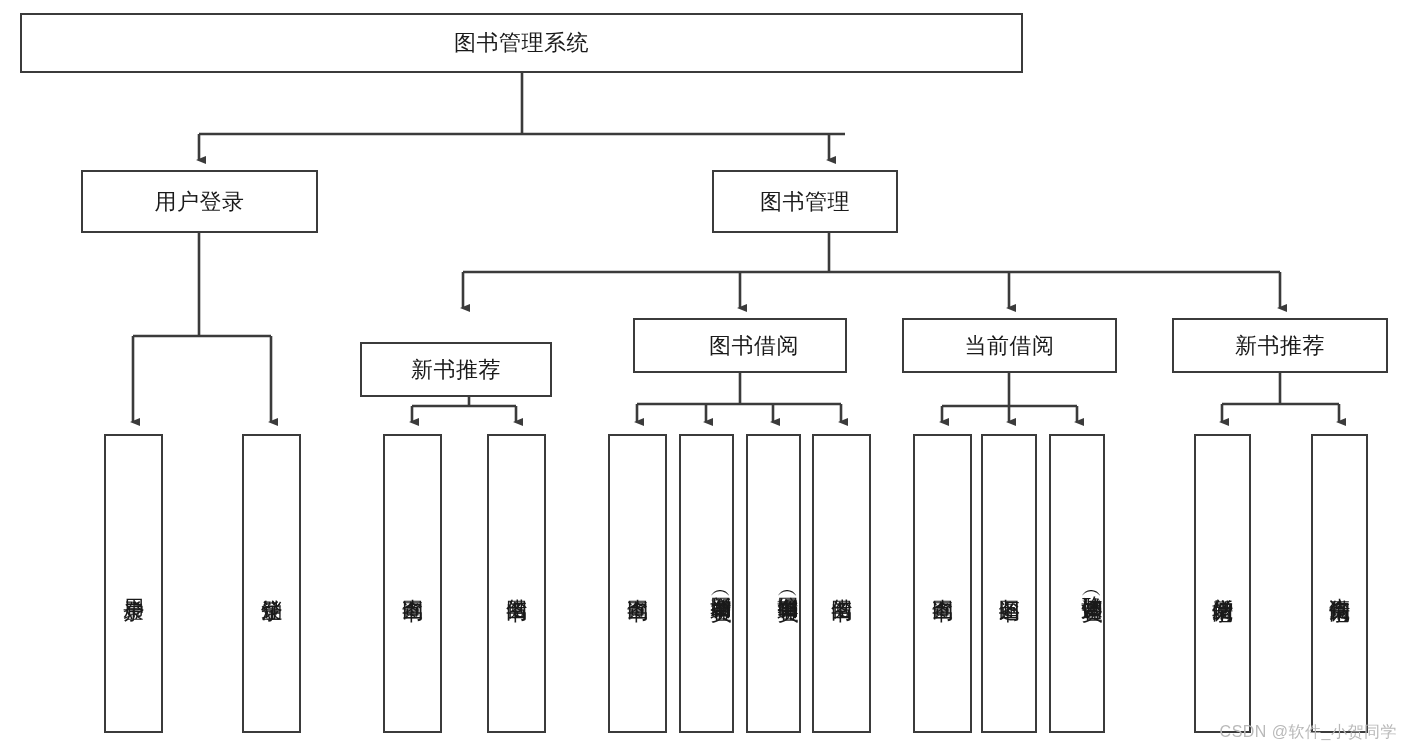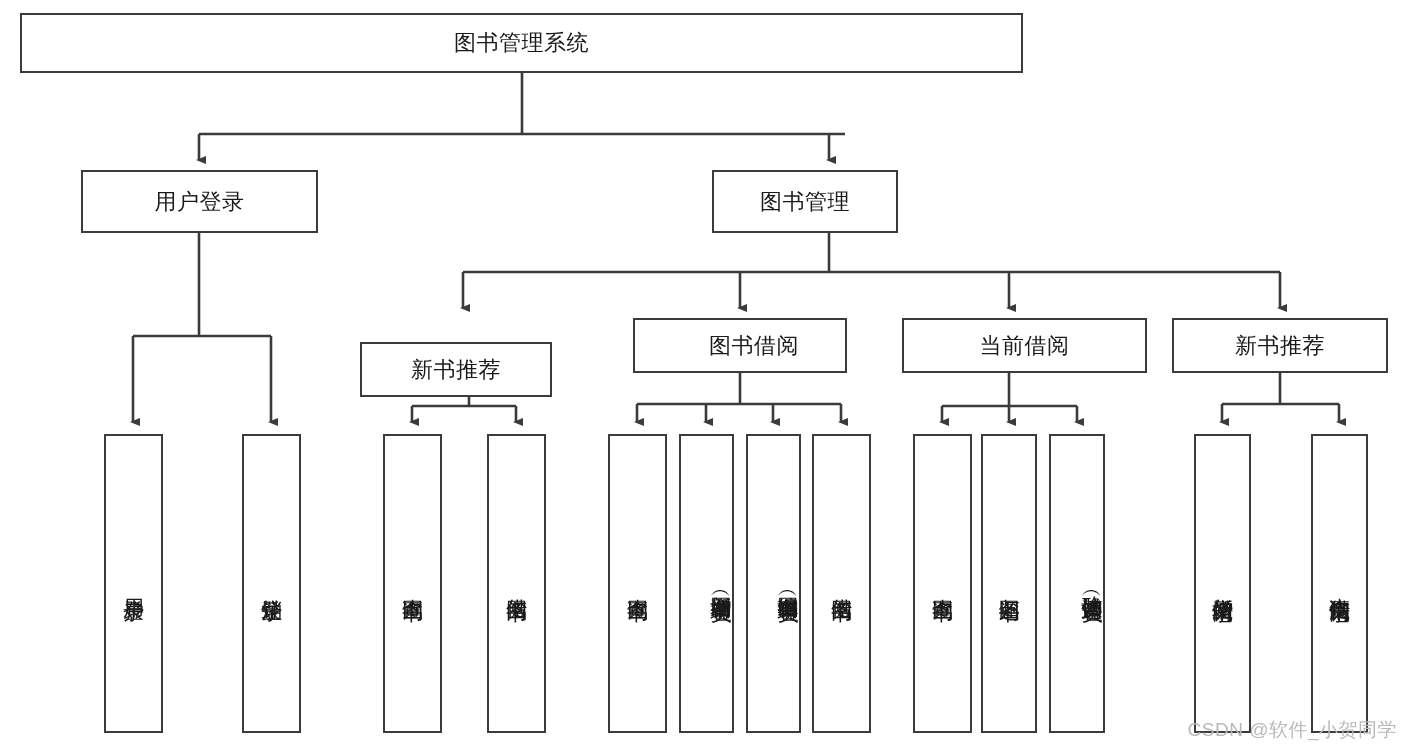--- a/index.html
+++ b/index.html
@@ -51,21 +51,21 @@
     white-space: nowrap;
   }
   .node.v.topfill {
     align-items: flex-start;
     justify-content: center;
   }
   .watermark {
     position: absolute;
     right: 8px;
     bottom: 4px;
-    font-size: 19px;
+    font-size: 16px;
     color: #b9b9b9;
     white-space: nowrap;
     letter-spacing: 0.5px;
   }
 </style>
 </head>
 <body>
 
 <div id="canvas">
 
@@ -129,21 +129,21 @@
   <div class="node h" style="left:712px; top:170px; width:186px; height:63px;">
     <span>图书管理</span>
   </div>
 
   <div class="node h" style="left:360px; top:318px; width:192px; height:55px;margin-top:24px;">
     <span>新书推荐</span>
   </div>
   <div class="node h" style="left:633px; top:318px; width:214px; height:55px;padding-left:28px;">
     <span>图书借阅</span>
   </div>
-  <div class="node h" style="left:902px; top:318px; width:245px; height:55px;">
+  <div class="node h" style="left:902px; top:318px; width:215px; height:55px;">
     <span>当前借阅</span>
   </div>
   <div class="node h" style="left:1172px; top:318px; width:216px; height:55px;">
     <span>新书推荐</span>
   </div>
 
   <div class="node v" style="left:104px; top:434px; width:59px; height:299px;">
     <span>用户登录</span>
   </div>
   <div class="node v" style="left:242px; top:434px; width:59px; height:299px;">

